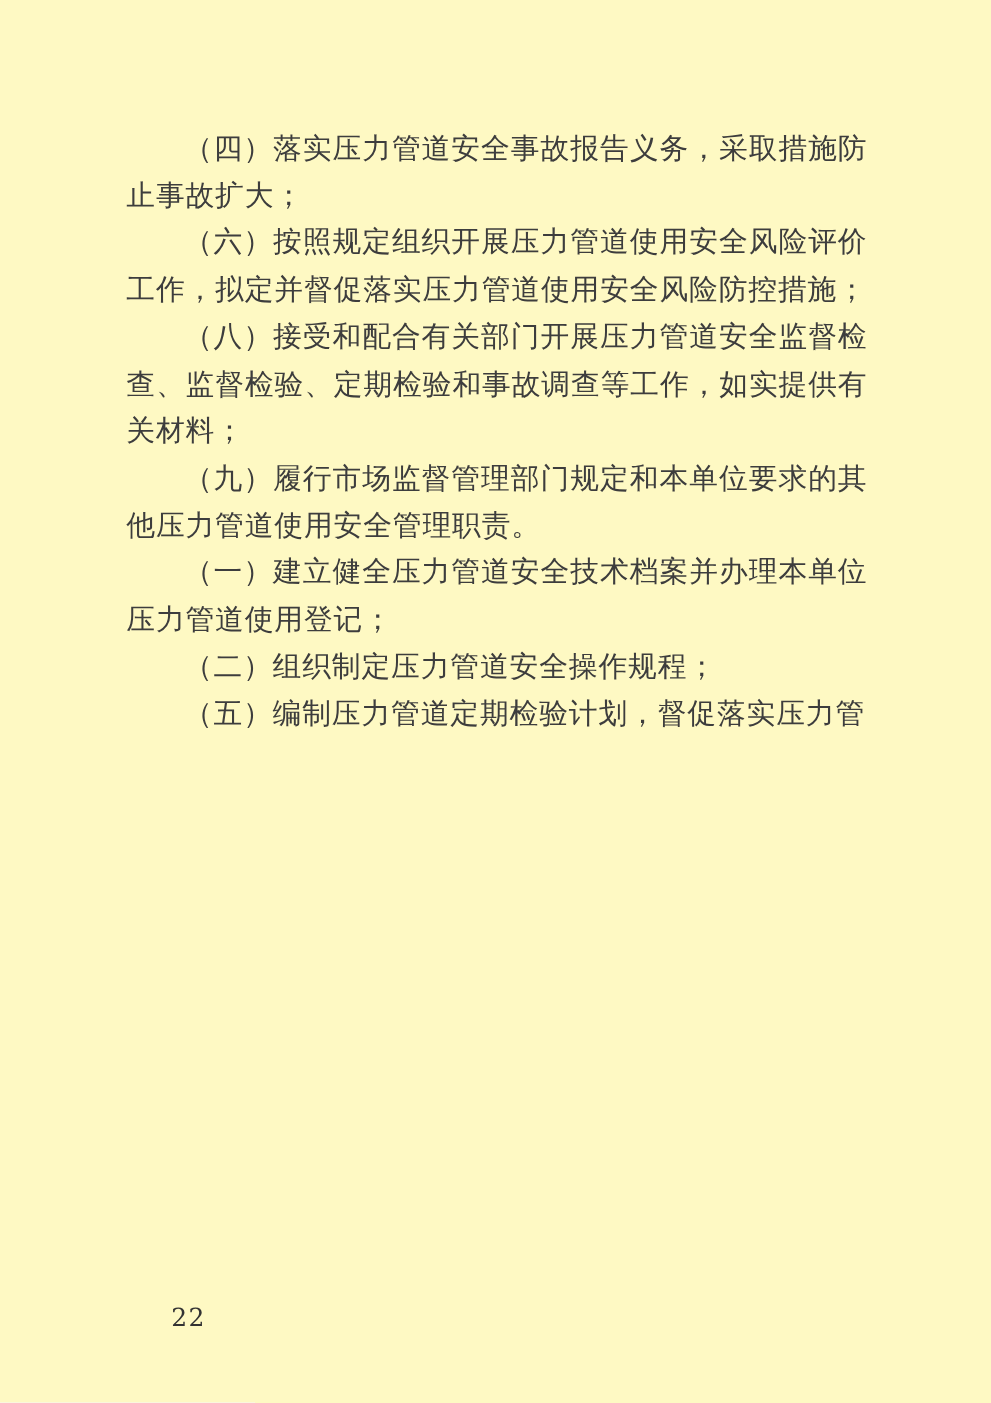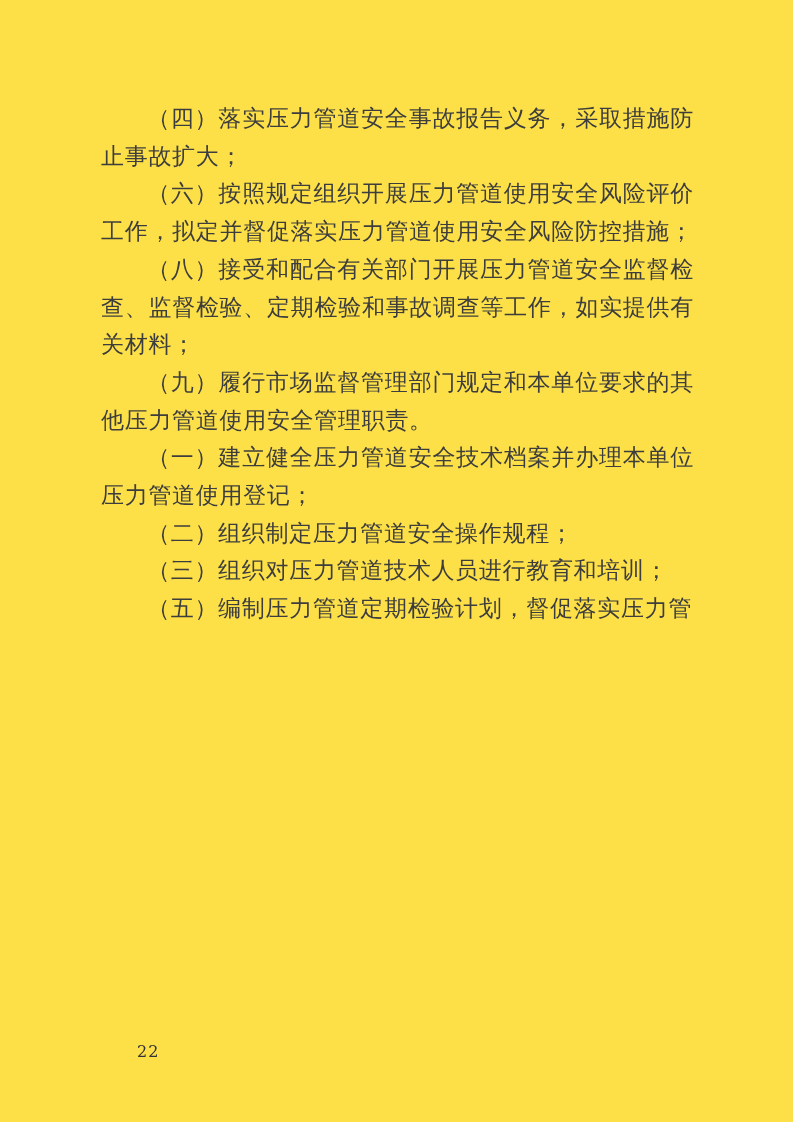--- a/index.html
+++ b/index.html
@@ -4,21 +4,21 @@
 <style>
   html, body {
     margin: 0;
     padding: 0;
     background: #f5f5f3;
   }
   .page {
     position: relative;
     width: 793px;
     height: 1122px;
-    background: #fde047;
+    background: #fef9c3;
     overflow: hidden;
     font-family: "Liberation Serif", "DejaVu Serif", serif;
   }
   .content {
     position: absolute;
     left: 101px;
     top: 100px;
     width: 593px;
   }
   .para {
@@ -30,34 +30,33 @@
     text-align: justify;
     text-justify: inter-character;
     text-indent: 2em;
     font-family: "Liberation Serif", "DejaVu Serif", serif;
     -webkit-font-smoothing: antialiased;
   }
   .footer {
     position: absolute;
     left: 137px;
     top: 1042px;
-    font-size: 16px;
+    font-size: 20px;
     color: #333333;
     letter-spacing: 1px;
     font-family: "DejaVu Serif", "Liberation Serif", serif;
   }
 </style>
 </head>
 <body>
 
 <div class="page">
   <div class="content">
     <p class="para">（四）落实压力管道安全事故报告义务，采取措施防止事故扩大；</p>
     <p class="para">（六）按照规定组织开展压力管道使用安全风险评价工作，拟定并督促落实压力管道使用安全风险防控措施；</p>
     <p class="para">（八）接受和配合有关部门开展压力管道安全监督检查、监督检验、定期检验和事故调查等工作，如实提供有关材料；</p>
     <p class="para">（九）履行市场监督管理部门规定和本单位要求的其他压力管道使用安全管理职责。</p>
     <p class="para">（一）建立健全压力管道安全技术档案并办理本单位压力管道使用登记；</p>
     <p class="para">（二）组织制定压力管道安全操作规程；</p>
-    <p class="para">（三）组织对压力管道技术人员进行教育和培训；</p>
     <p class="para">（五）编制压力管道定期检验计划，督促落实压力管</p>
   </div>
   <div class="footer">22</div>
 </div>
 
 </body></html>

